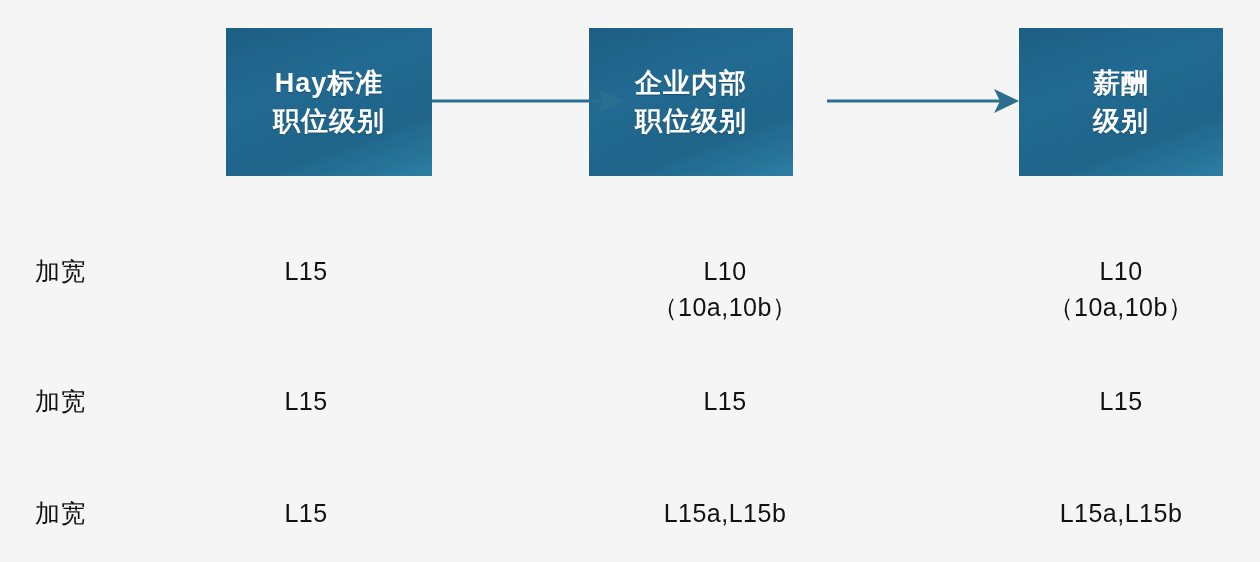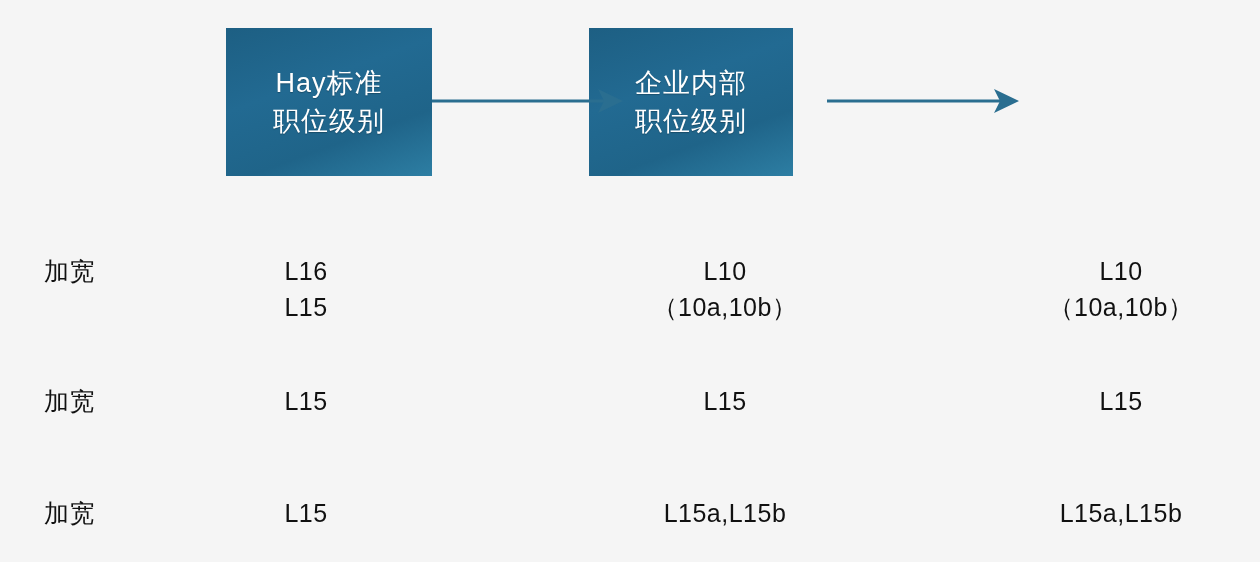--- a/index.html
+++ b/index.html
@@ -29,20 +29,21 @@
     flex-direction: column;
     align-items: center;
     justify-content: center;
     color: #ffffff;
     font-size: 27px;
     line-height: 1.42;
     letter-spacing: 1px;
     text-align: center;
     box-sizing: border-box;
     text-shadow: 0 1px 1px rgba(0,0,0,0.25);
+    font-weight: bold;
   }
   .flow-box .line { display: block; white-space: nowrap; }
 
   #box-hay   { left: 226px;  width: 206px; }
   #box-inner { left: 589px;  width: 204px; }
   #box-pay   { left: 1019px; width: 204px; }
 
   
   .arrow {
     position: absolute;
@@ -65,21 +66,20 @@
     color: #111111;
     font-size: 25px;
     line-height: 1.42;
     white-space: nowrap;
     letter-spacing: 0.5px;
   }
   .cell.label {
     text-align: left;
     left: 35px;
     width: 180px;
-    margin-left: 9px;
   }
   .cell.c1 { left: 206px;  width: 200px; }
   .cell.c2 { left: 625px;  width: 200px; }
   .cell.c3 { left: 1021px; width: 200px; }
 
   .cell .sub { display: block; }
 
   #row-1 { top: 254px; }
   #row-2 { top: 384px; }
   #row-3 { top: 496px; }
@@ -92,39 +92,42 @@
   <div class="flow-box" id="box-hay">
     <span class="line">Hay标准</span>
     <span class="line">职位级别</span>
   </div>
 
   <div class="flow-box" id="box-inner">
     <span class="line">企业内部</span>
     <span class="line">职位级别</span>
   </div>
 
+  <div class="flow-box" id="box-pay">
+    <span class="line">薪酬</span>
+    <span class="line">级别</span>
+  </div>
 
   <div class="arrow" id="arrow-1">
     <svg width="191" height="30" viewBox="0 0 191 30" xmlns="http://www.w3.org/2000/svg">
       <line x1="0" y1="15" x2="180" y2="15" stroke="#2a6e90" stroke-width="3"></line>
       <path d="M 166 3 L 191 15 L 166 27 L 172 15 Z" fill="#2a6e90"></path>
     </svg>
   </div>
 
   <div class="arrow" id="arrow-2">
     <svg width="192" height="30" viewBox="0 0 192 30" xmlns="http://www.w3.org/2000/svg">
       <line x1="0" y1="15" x2="181" y2="15" stroke="#2a6e90" stroke-width="3"></line>
       <path d="M 167 3 L 192 15 L 167 27 L 173 15 Z" fill="#2a6e90"></path>
     </svg>
   </div>
 
   <div class="row" id="row-1">
     <div class="cell label">加宽</div>
     <div class="cell c1">
-      <span class="sub">L16</span>
       <span class="sub">L15</span>
     </div>
     <div class="cell c2">
       <span class="sub">L10</span>
       <span class="sub">（10a,10b）</span>
     </div>
     <div class="cell c3">
       <span class="sub">L10</span>
       <span class="sub">（10a,10b）</span>
     </div>

